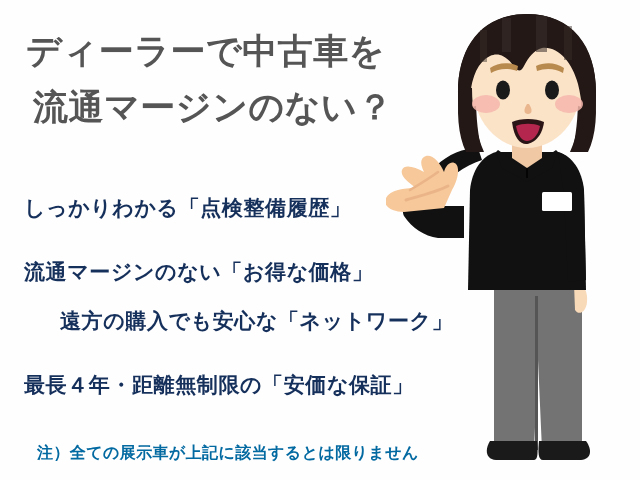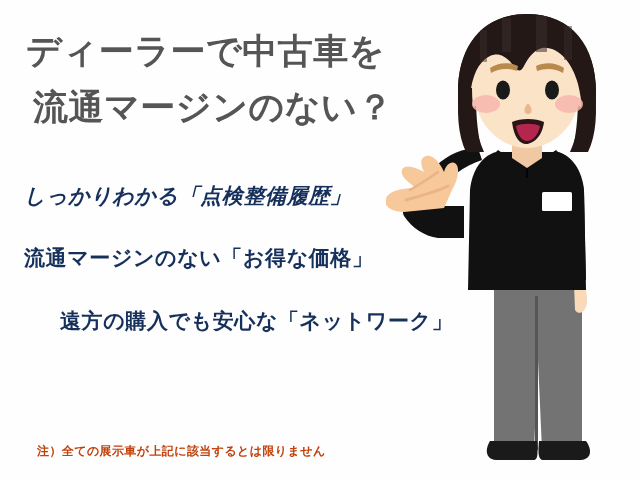--- a/index.html
+++ b/index.html
@@ -33,32 +33,32 @@
   .benefit {
     position: absolute;
     left: 24px;
     color: #16305c;
     font-size: 21px;
     font-weight: 700;
     letter-spacing: 0.6px;
     white-space: nowrap;
     line-height: 1;
   }
-  #benefit-0 { top: 186px; font-style: italic; }
-  #benefit-1 { top: 248px; }
+  #benefit-0 { top: 198px; }
+  #benefit-1 { top: 262px; }
   #benefit-2 { top: 311px; margin-left: 36px; }
   #benefit-3 { top: 375px; }
 
   
   #footnote {
     position: absolute;
     left: 37px;
     top: 443px;
-    color: #c2410c;
-    font-size: 12px;
+    color: #0369a1;
+    font-size: 16px;
     font-weight: 700;
     letter-spacing: 0.4px;
     white-space: nowrap;
   }
 
   
   #illustration {
     position: absolute;
     left: 386px;
     top: 0px;
@@ -71,20 +71,21 @@
 <body>
 
 <div id="canvas">
 
   <div class="headline" id="headline-l1">ディーラーで中古車を</div>
   <div class="headline" id="headline-l2">流通マージンのない？</div>
 
   <div class="benefit" id="benefit-0">しっかりわかる「点検整備履歴」</div>
   <div class="benefit" id="benefit-1">流通マージンのない「お得な価格」</div>
   <div class="benefit" id="benefit-2">遠方の購入でも安心な「ネットワーク」</div>
+  <div class="benefit" id="benefit-3">最長４年・距離無制限の「安価な保証」</div>
 
   <div id="footnote">注）全ての展示車が上記に該当するとは限りません</div>
 
   <div id="illustration">
     <svg width="254" height="480" viewBox="0 0 254 480" xmlns="http://www.w3.org/2000/svg">
 
       <g>
         <path d="M108 282 L196 282 L196 450 L156 450 L152 360 L148 450 L108 450 Z" fill="#737373"></path>
         <rect x="149" y="296" width="3" height="154" fill="#555555"></rect>
       </g>

